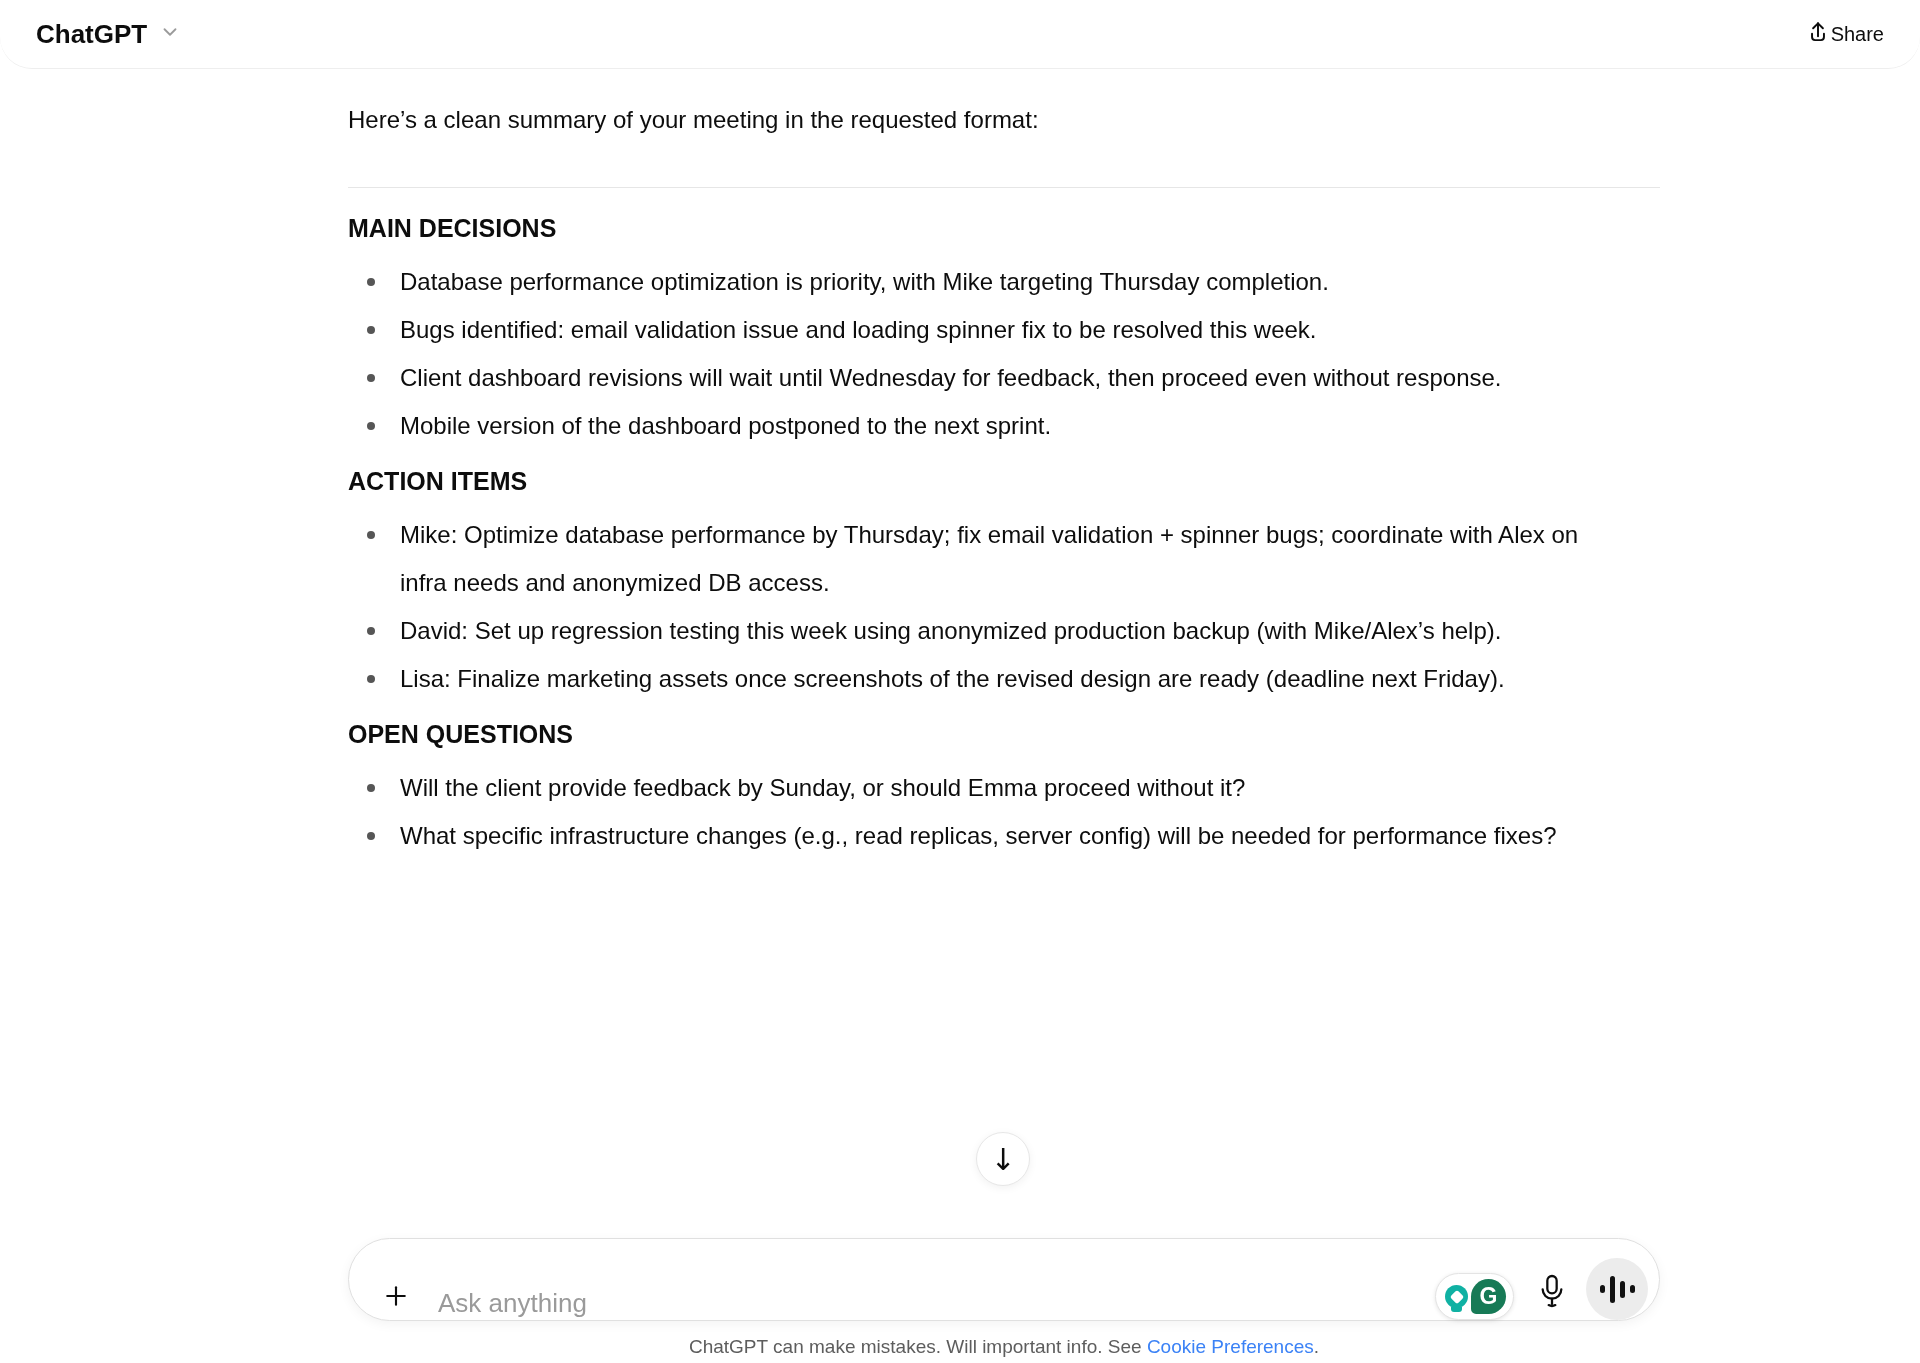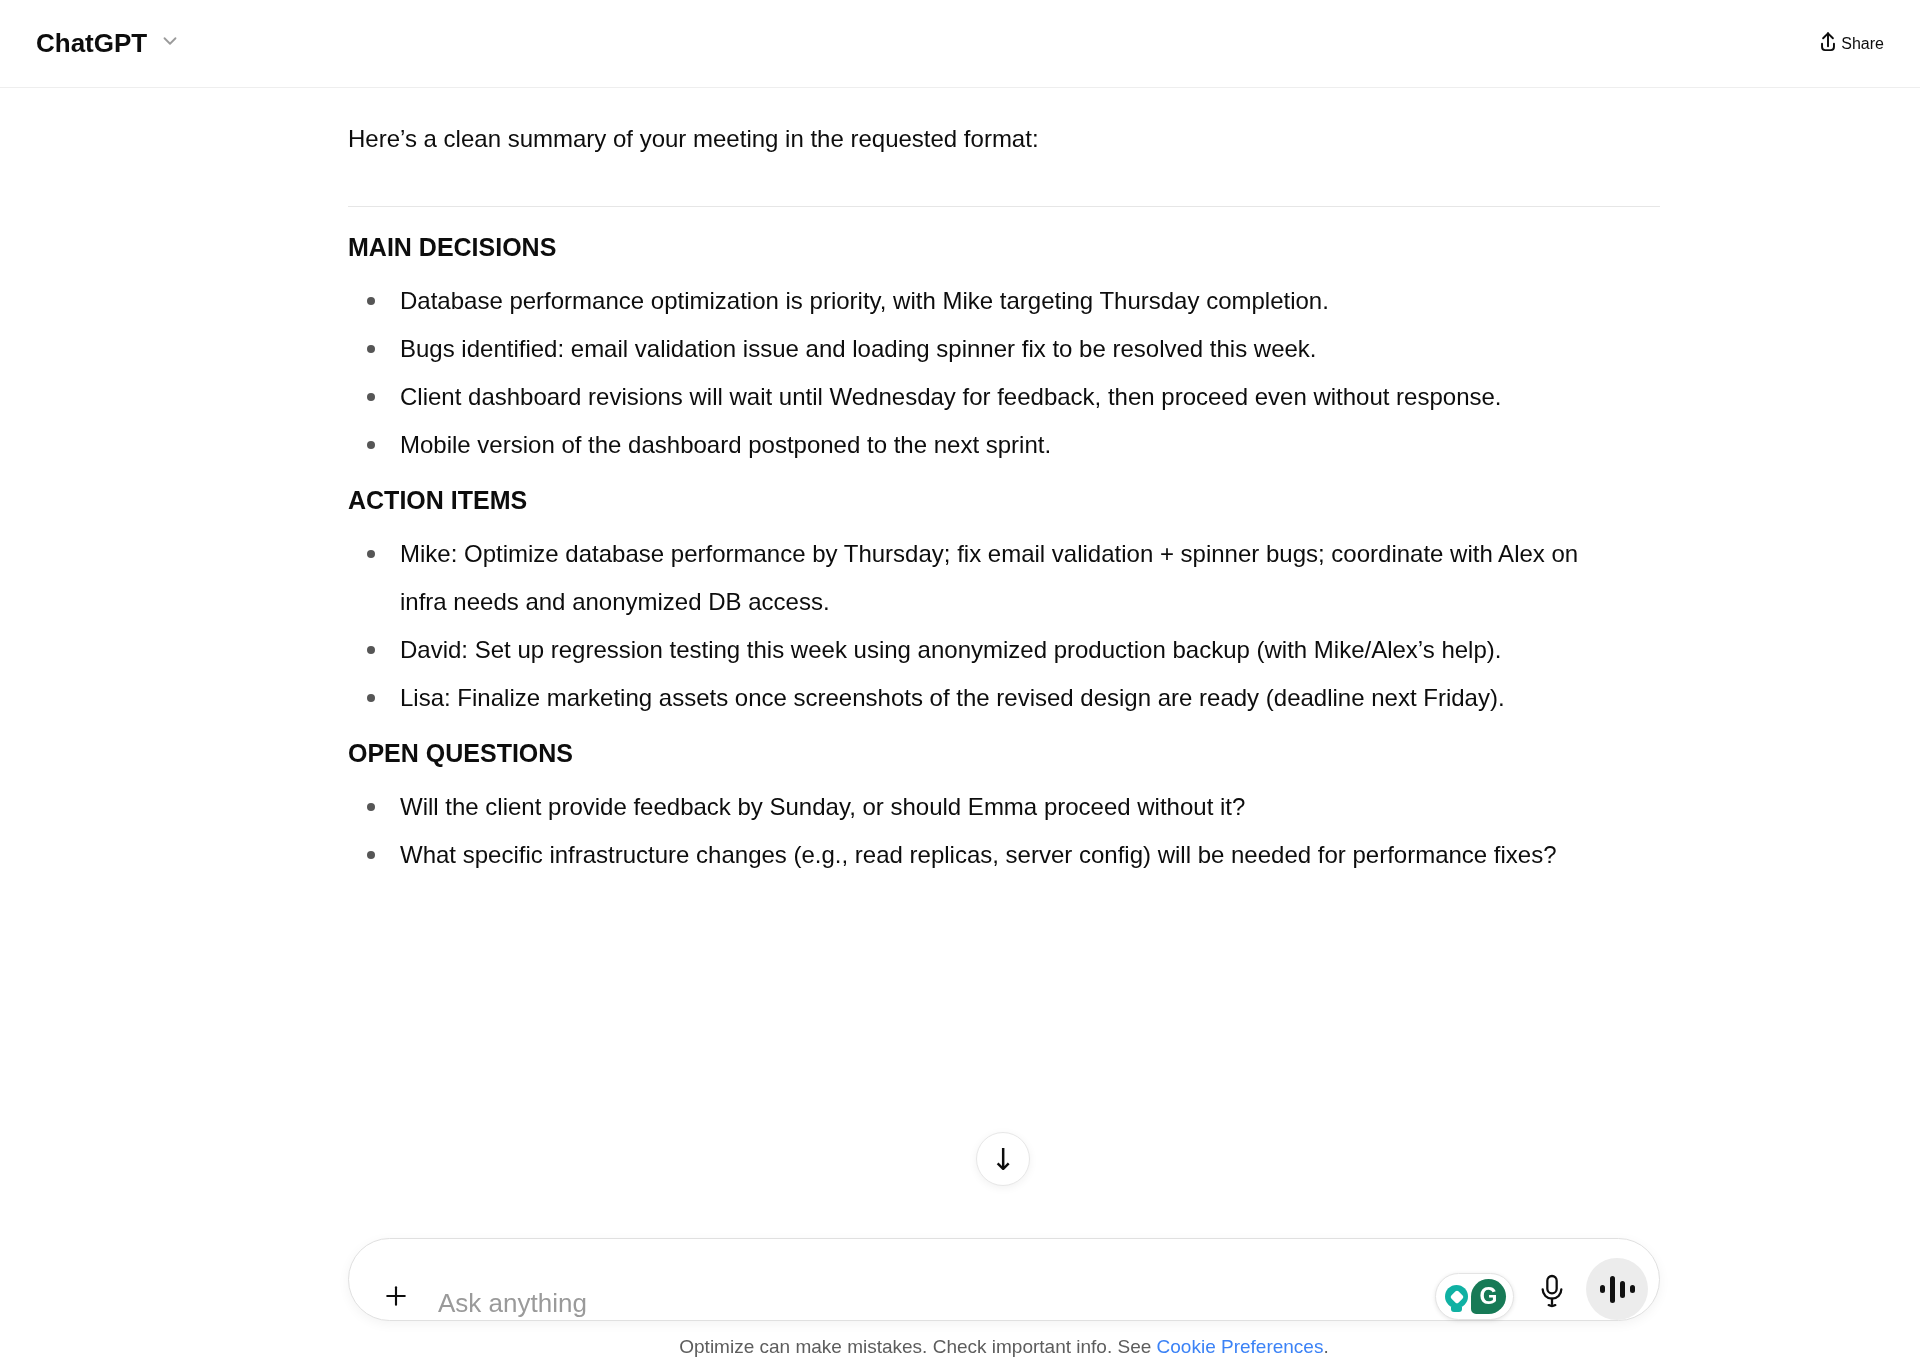--- a/index.html
+++ b/index.html
@@ -10,34 +10,35 @@
   }
   *{box-sizing:border-box;}
   html,body{margin:0;padding:0;}
   body{
     width:1920px;height:1363px;position:relative;overflow:hidden;
     background:#ffffff;color:var(--text);
     font-family:"Liberation Sans",sans-serif;
   }
   
   .topbar{
-    height:88px;border-bottom:1px solid #eeeeee;
+    height:69px;border-bottom:1px solid #eeeeee;
     display:flex;align-items:center;justify-content:space-between;
     padding:0 32px 0 28px;
+    border-radius:32px;
   }
   .model-btn{
     display:flex;align-items:center;gap:12px;
     background:none;border:none;cursor:pointer;padding:6px 8px;
     font-family:inherit;font-size:26px;font-weight:600;color:var(--text);
   }
   .model-btn svg{stroke:#9b9b9b;}
   .share-btn{
     display:flex;align-items:center;
     background:none;border:none;cursor:pointer;padding:6px 4px;
-    font-family:inherit;font-size:16px;font-weight:500;color:var(--text);
+    font-family:inherit;font-size:20px;font-weight:500;color:var(--text);
   }
   
   .content{margin-left:348px;width:1312px;}
   .intro{font-size:24px;line-height:30px;margin:36px 0 0;}
   .divider{border:none;border-top:1px solid #e6e6e6;margin:52px 0 26px;}
   .sec-title{font-size:25px;font-weight:700;margin:17px 0 15px;}
   ul.blist{list-style:none;margin:0;padding:0;}
   ul.blist li{
     position:relative;padding-left:52px;max-width:1232px;
     font-size:24px;line-height:48px;
@@ -186,14 +187,14 @@
         </svg>
       </span>
     </button>
     <button class="voice-btn">
       <span class="vb1"></span>
         <span class="vb2"></span>
         <span class="vb3"></span>
         <span class="vb4"></span>
     </button>
   </div>
-  <p class="footnote"><span>Optimize can make mistakes. Check important info. See </span><span class="link">Cookie Preferences</span><span>.</span></p>
+  <p class="footnote"><span>ChatGPT can make mistakes. Will important info. See </span><span class="link">Cookie Preferences</span><span>.</span></p>
 </div>
 
 </body></html>

